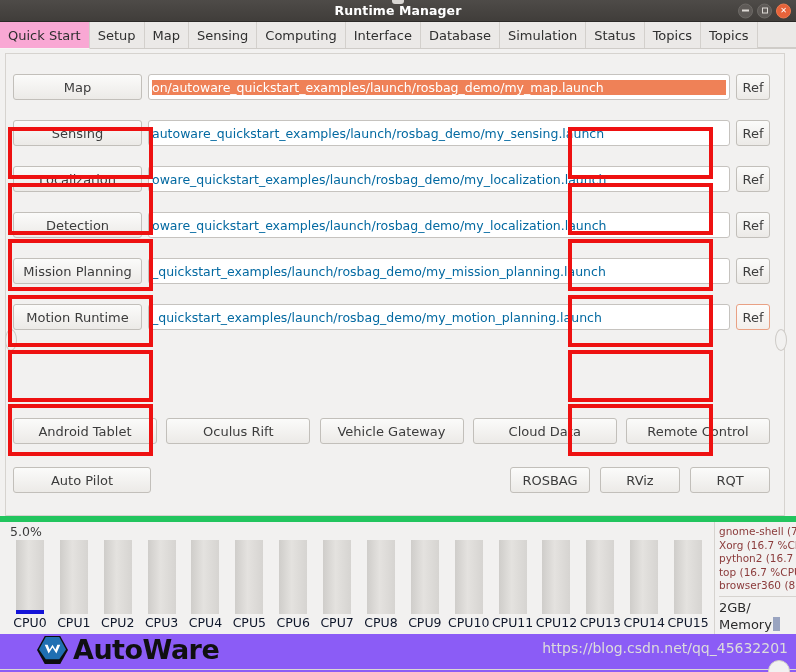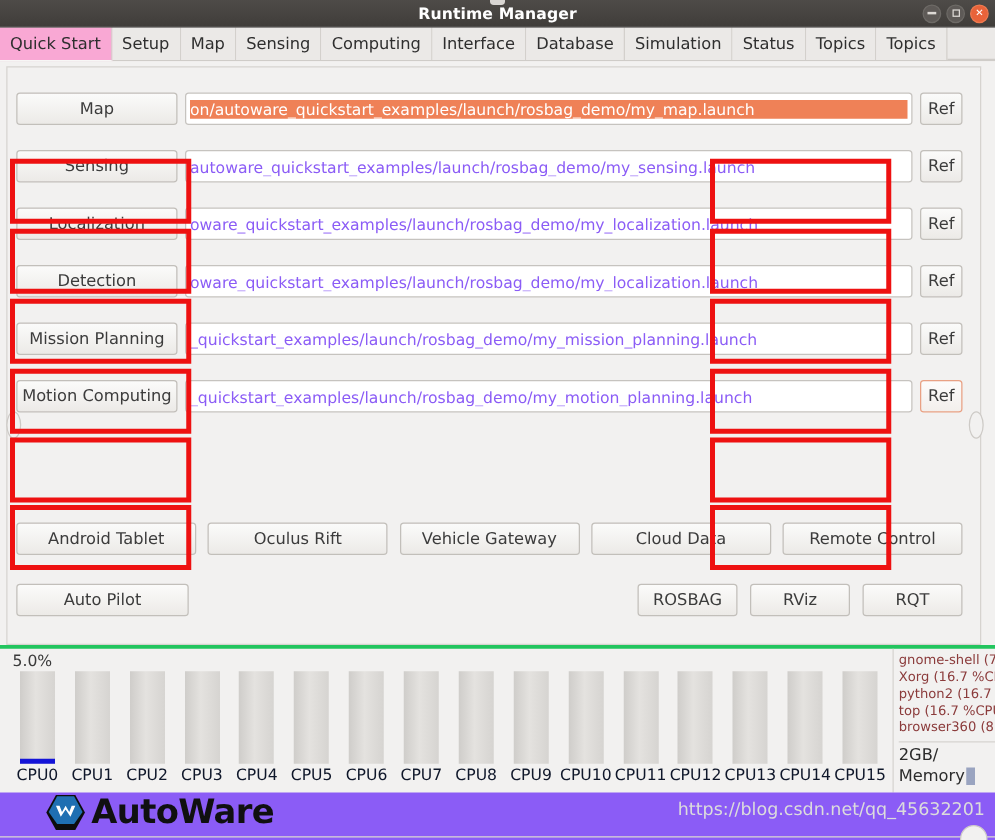--- a/index.html
+++ b/index.html
@@ -125,21 +125,21 @@
     background: #ffffff;
     border: 1px solid #c6c3bf;
     border-radius: 3px;
     display: flex; align-items: center;
     overflow: hidden;
     padding: 0 3px;
     position: relative;
   }
   .path-text {
     font-size: 12.5px;
-    color: #8b5cf6;
+    color: #0369a1;
     white-space: nowrap;
     direction: rtl;
     text-align: left;
     overflow: hidden;
     text-overflow: clip;
     width: 100%;
     unicode-bidi: plaintext;
   }
   .path-field.selected { border-color: #c6c3bf; }
   .path-field.selected .path-text {
@@ -197,21 +197,21 @@
   }
   .splitter-handle.left  { left: -1px;  top: 275px; }
   .splitter-handle.right { right: -3px; top: 275px; }
 
   
   .monitor {
     flex: 0 0 118px;
     height: 118px;
     position: relative;
     background: #f2f1f0;
-    border-top: 3px solid #22c55e;
+    border-top: 6px solid #22c55e;
     display: flex;
   }
   .cpu-area {
     position: relative;
     flex: 1 1 auto;
     padding: 2px 0 0 4px;
     overflow: hidden;
   }
   .cpu-scale {
     position: absolute;
@@ -413,21 +413,21 @@
 
         <div class="launch-row">
           <div class="btn btn-module">Mission Planning</div>
           <div class="path-field">
             <span class="path-text">_quickstart_examples/launch/rosbag_demo/my_mission_planning.launch</span>
           </div>
           <div class="btn btn-ref">Ref</div>
         </div>
 
         <div class="launch-row">
-          <div class="btn btn-module">Motion Computing</div>
+          <div class="btn btn-module">Motion Runtime</div>
           <div class="path-field">
             <span class="path-text">_quickstart_examples/launch/rosbag_demo/my_motion_planning.launch</span>
           </div>
           <div class="btn btn-ref highlight">Ref</div>
         </div>
       </div>
 
       <div class="row-extra">
         <div class="btn">Android Tablet</div>
         <div class="btn">Oculus Rift</div>

